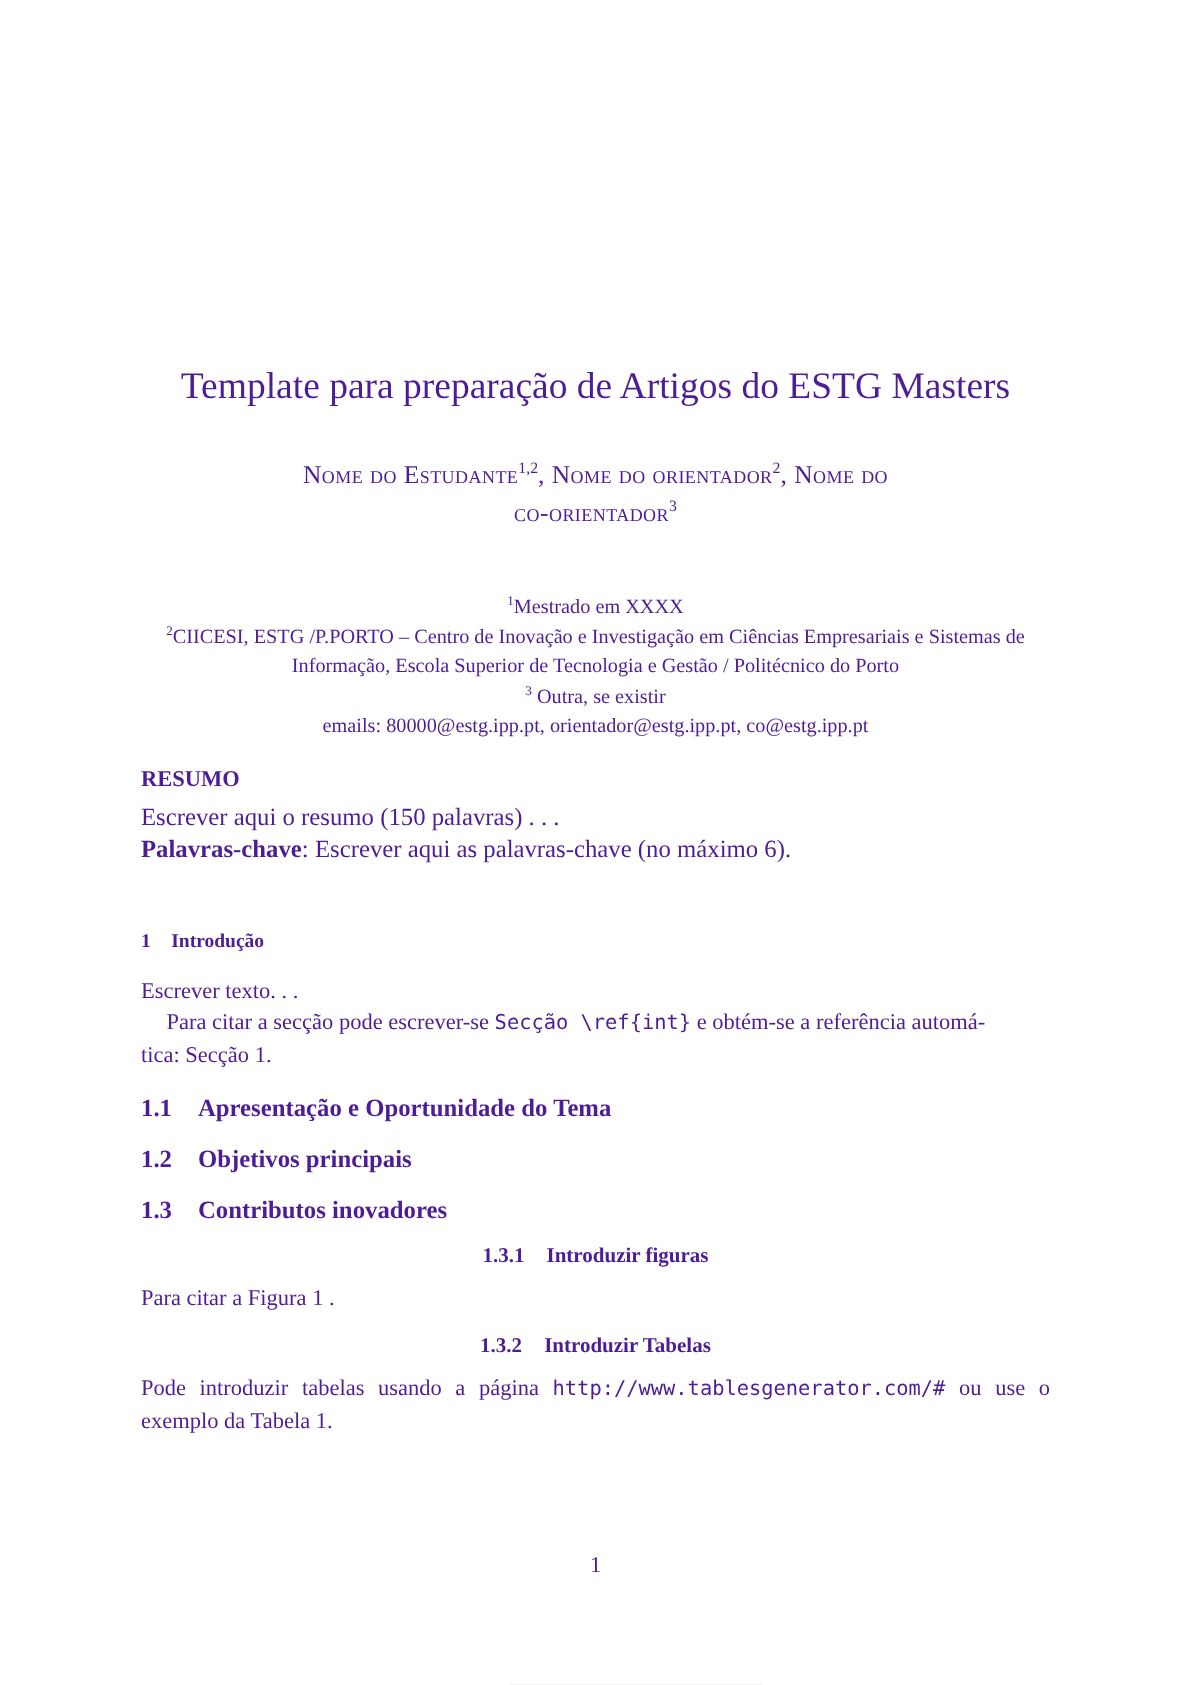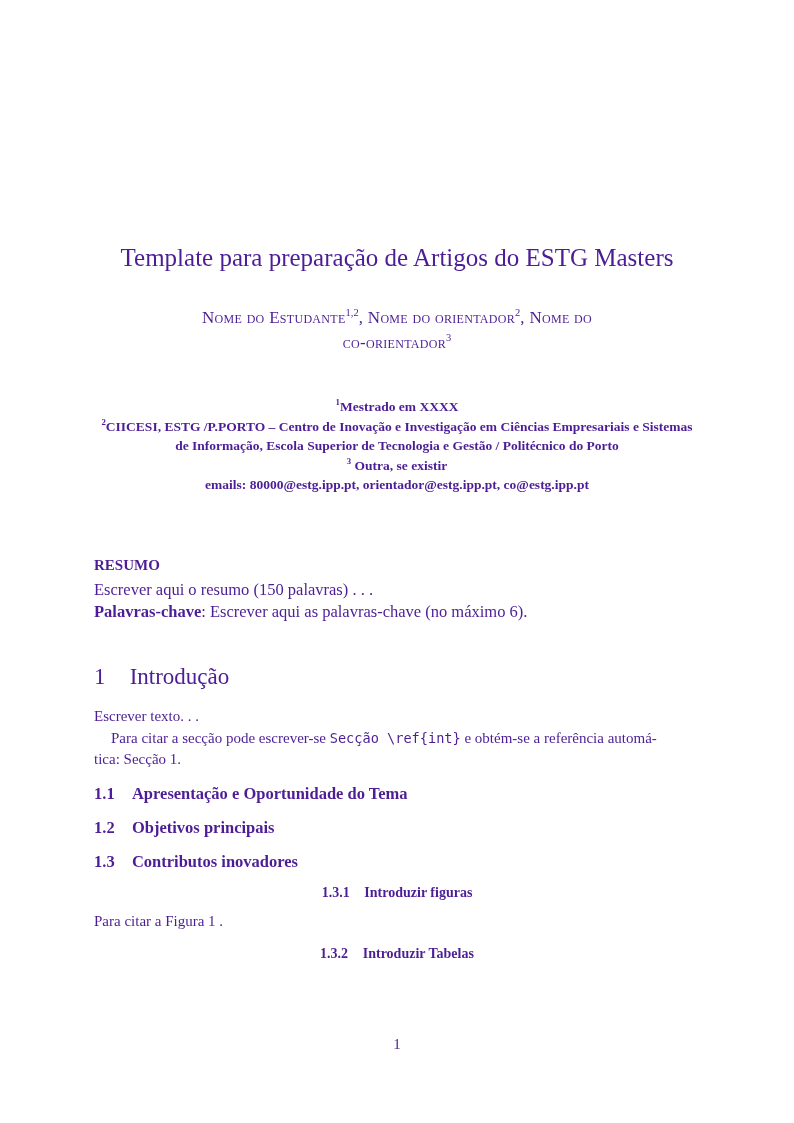--- a/index.html
+++ b/index.html
@@ -36,22 +36,21 @@
     font-variant: normal;
     font-size: 0.62em;
     vertical-align: super;
     letter-spacing: 0;
   }
 
   .affiliations {
     text-align: center;
     font-size: 13.5px;
     line-height: 1.45;
-    margin-bottom: 62px;
-    font-weight: bold;
+    margin-bottom: 18px;
   }
   .affiliations sup {
     font-size: 0.65em;
     vertical-align: super;
   }
 
   .abstract {
     text-align: left;
     margin-bottom: 42px;
   }
@@ -60,22 +59,22 @@
     font-weight: 700;
     margin-bottom: 5px;
   }
   .abstract-line {
     font-size: 16.5px;
     line-height: 1.32;
   }
   .abstract-line b { font-weight: 700; }
 
   h2.sec {
-    font-size: 23px;
-    font-weight: 400;
+    font-size: 13px;
+    font-weight: 700;
     margin-bottom: 16px;
   }
   h3.subsec {
     font-size: 16.5px;
     font-weight: 700;
     margin-top: 14px;
     margin-bottom: 0;
   }
   h3.subsec + h3.subsec { margin-top: 14px; }
   h4.subsubsec {
@@ -147,16 +146,17 @@
   <h3 class="subsec gap-sub"><span class="num">1.2</span><span>Objetivos principais</span></h3>
 
   <h3 class="subsec gap-sub2"><span class="num">1.3</span><span>Contributos inovadores</span></h3>
 
   <h4 class="subsubsec"><span class="num">1.3.1</span><span>Introduzir figuras</span></h4>
 
   <p class="para after-head">Para citar a Figura 1 .</p>
 
   <h4 class="subsubsec gap-sub"><span class="num">1.3.2</span><span>Introduzir Tabelas</span></h4>
 
+  <p class="para after-head"><span>Pode introduzir tabelas usando a página </span><span class="mono">http://www.tablesgenerator.com/#</span><span> ou use o exemplo da Tabela 1.</span></p>
 
   <div class="footer-pageno">1</div>
 
 </div>
 
 </body></html>

